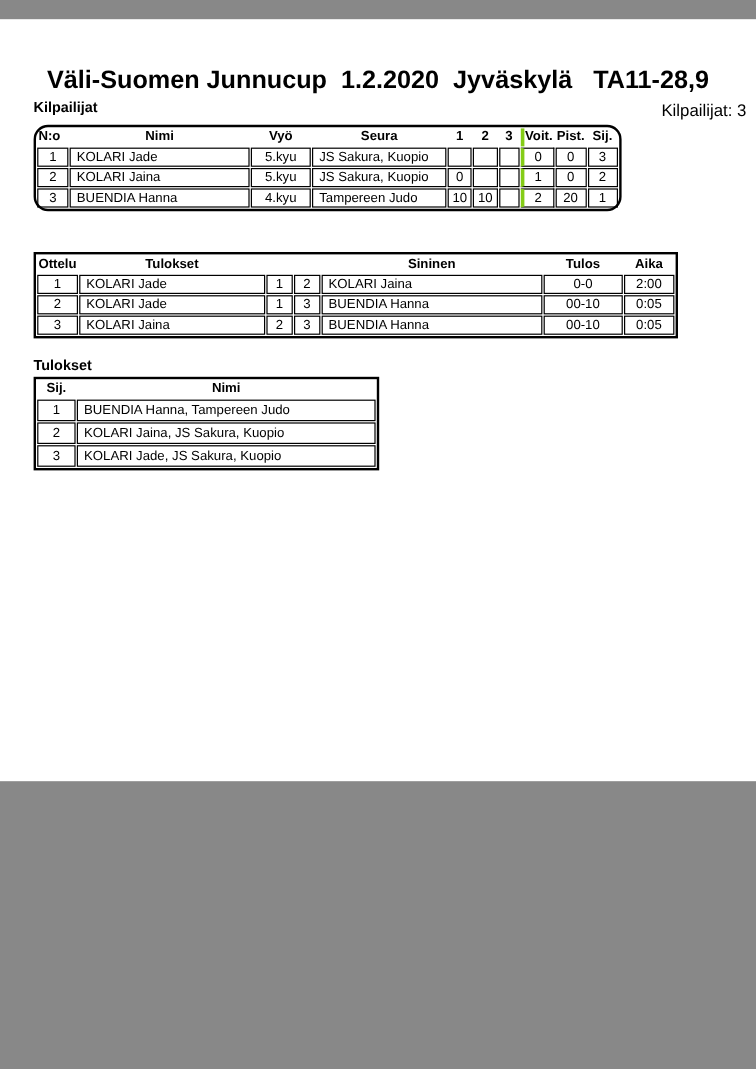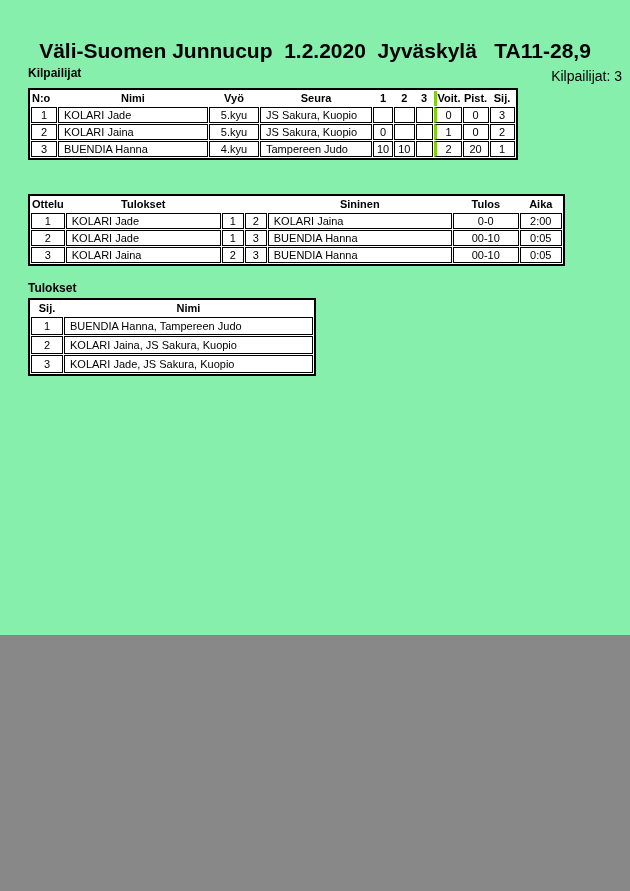--- a/index.html
+++ b/index.html
@@ -5,22 +5,22 @@
   html, body { margin: 0; padding: 0; }
   body {
     background: #888;
     font-family: "Liberation Sans", sans-serif;
     color: #000;
   }
   .page {
     position: relative;
     width: 630px;
     height: 635px;
-    background: #86efac;
-    margin: 0 auto;
+    background: #ffffff;
+    margin: 16px auto;
     overflow: hidden;
   }
   .title {
     position: absolute;
     top: 39px; left: 0; width: 630px;
     text-align: center;
     font-size: 21px;
     font-weight: bold;
     white-space: pre;
     letter-spacing: 0px;
@@ -63,21 +63,21 @@
     height: 12px;
     line-height: 12px;
     white-space: nowrap;
     overflow: hidden;
     text-align: center;
   }
   .t3 td { height: 14px; line-height: 14px; }
   .l { text-align: left; padding-left: 5px; }
   th.l { padding-left: 1px; }
   .tl { border-left: 3px solid #84cc16; }
-  .t1 { top: 88px; left: 28px; }
+  .t1 { top: 88px; left: 28px; border-radius: 12px; }
   .t2 { top: 194px; left: 28px; }
   .t3 { top: 298px; left: 28px; }
 </style>
 </head>
 <body>
 
 <div class="page">
 
   <div class="title">Väli-Suomen Junnucup  1.2.2020  Jyväskylä   TA11-28,9</div>
 

